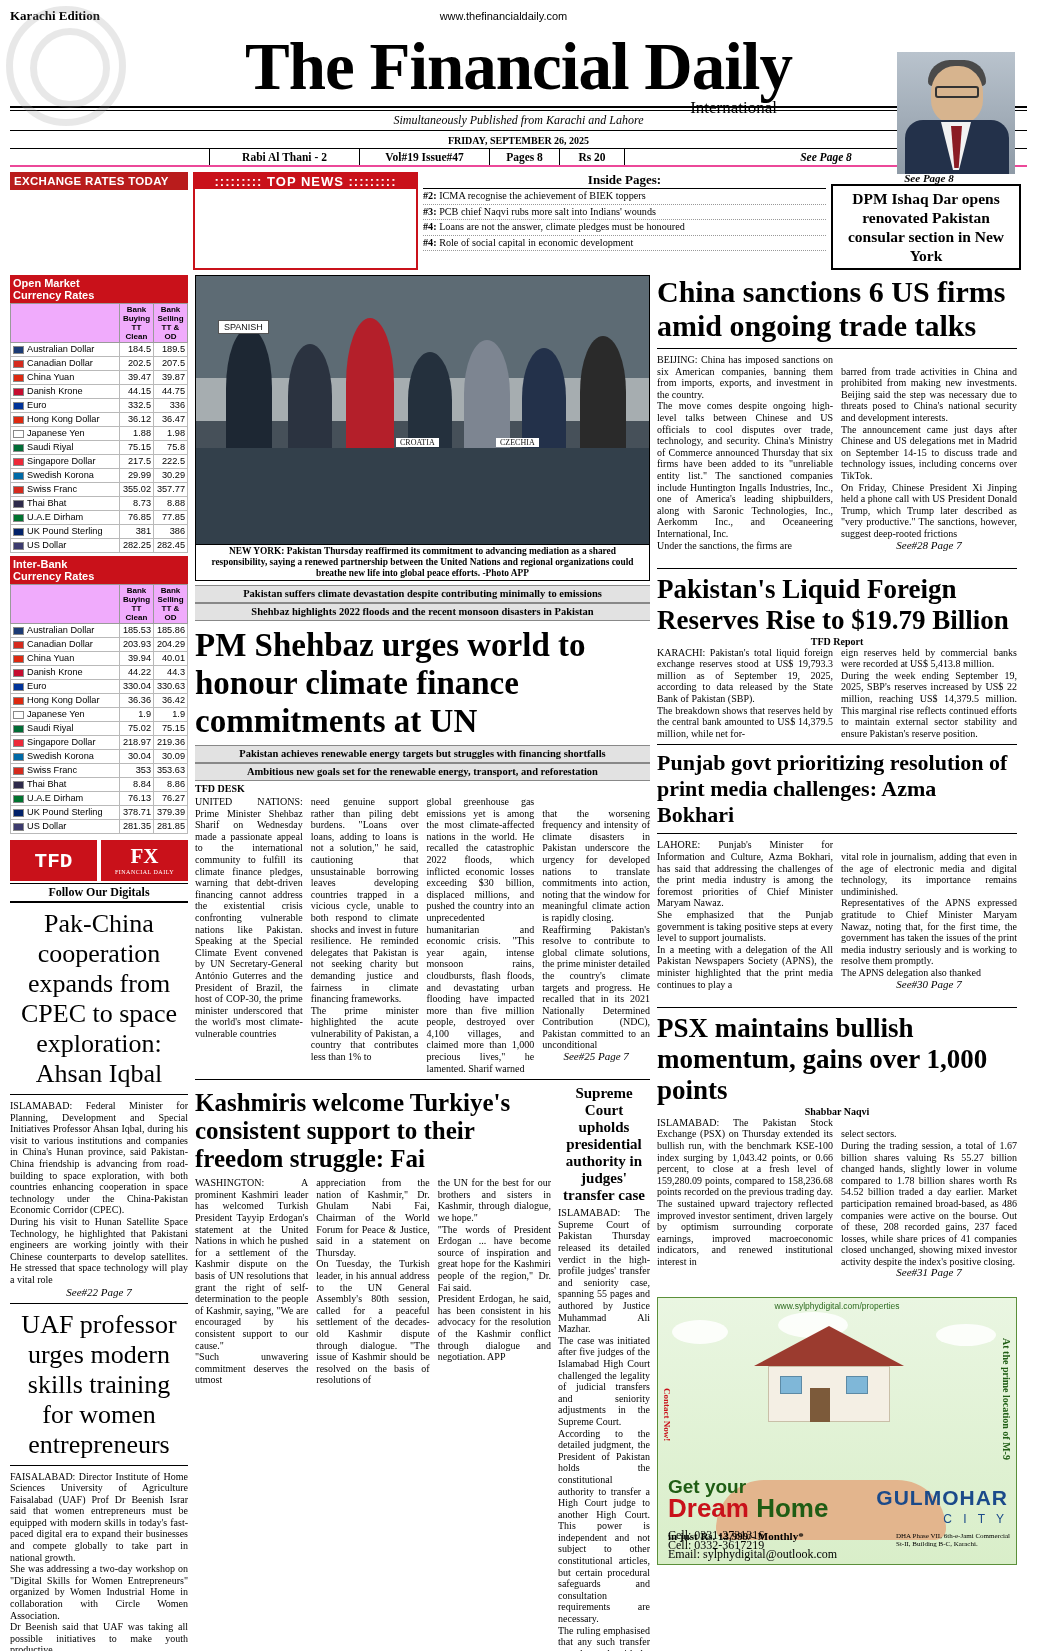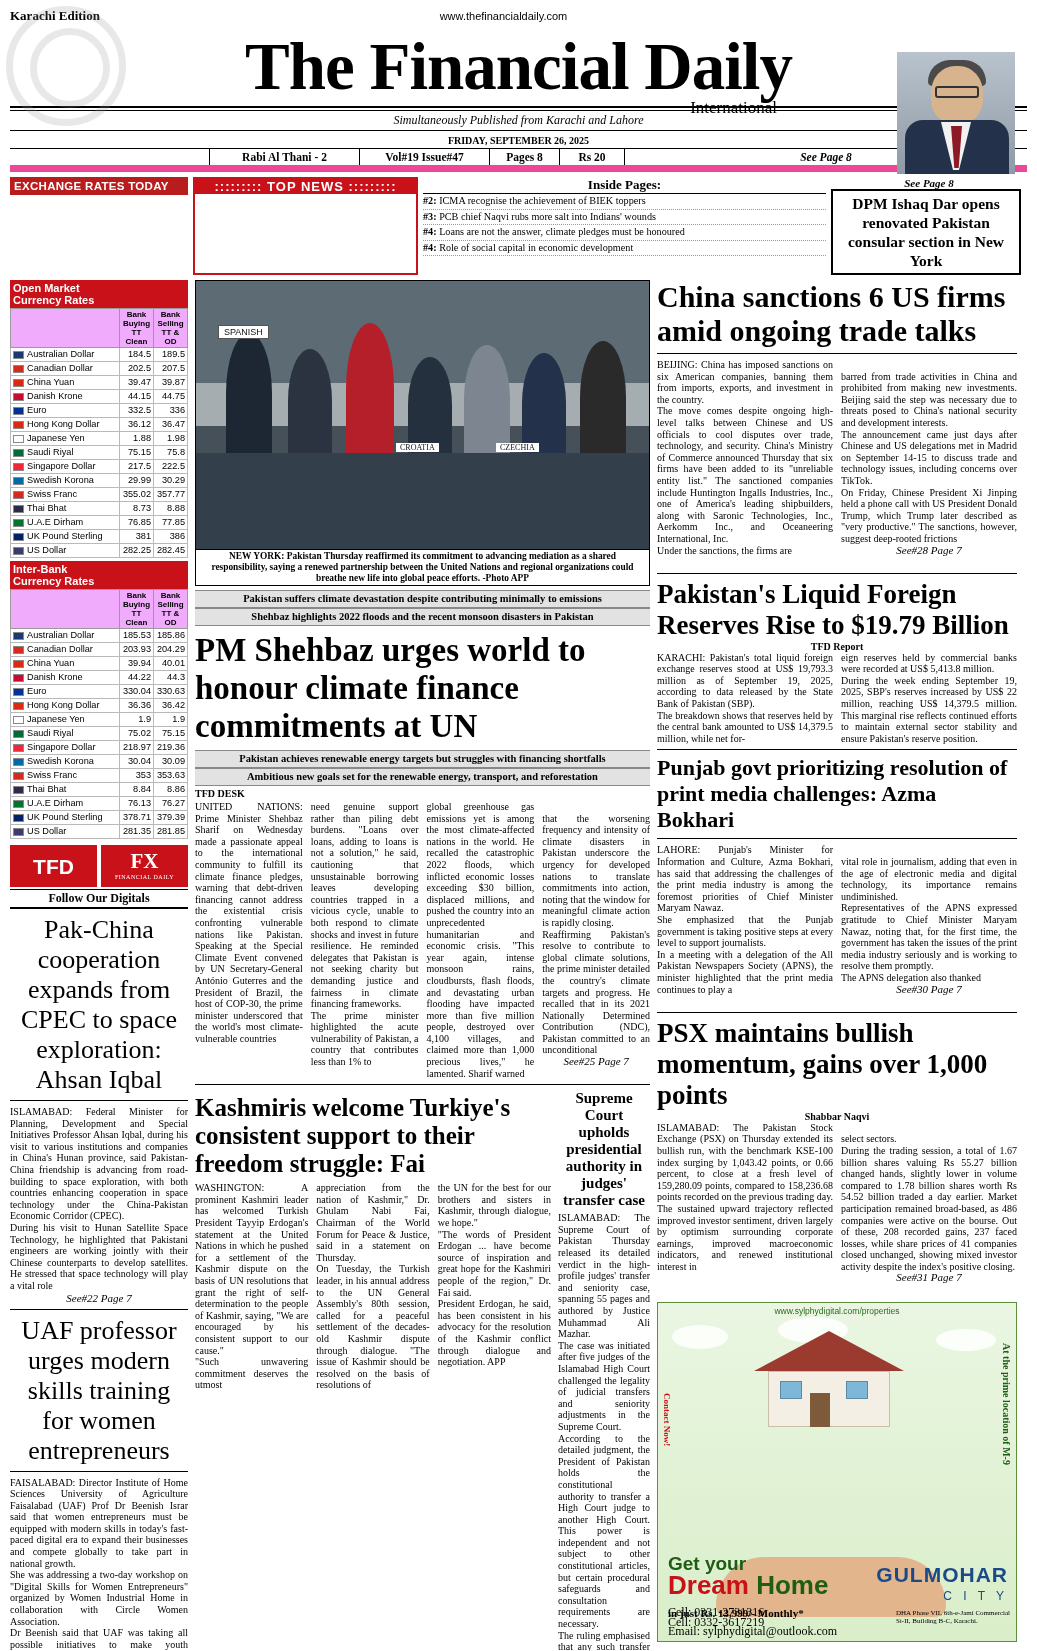--- a/index.html
+++ b/index.html
@@ -24,21 +24,21 @@
   .masthead .title {
     font-family:"Liberation Serif", serif;
     font-weight:bold; font-size:67px; line-height:76px; letter-spacing:-1px;
   }
   .masthead .intl { position:absolute; right:250px; top:70px; font-size:17px; }
   .rule-thick { border-top:2px solid #000; margin:2px 0 0 0; }
   .rule-thin { border-top:1px solid #000; margin:2px 0; }
   .simul { text-align:center; font-size:12px; font-style:italic; }
   .datebar { text-align:center; font-weight:bold; font-size:10px; padding:2px 0; }
 
-  .infobar { display:flex; align-items:stretch; border-top:1px solid #000; border-bottom:7px solid #ec4899; font-size:11.5px; }
+  .infobar { display:flex; align-items:stretch; border-top:1px solid #000; border-bottom:2px solid #ec4899; font-size:11.5px; }
   .infobar .cell { padding:2px 6px; border-right:1px solid #000; font-weight:bold; text-align:center; display:flex; align-items:center; justify-content:center; }
   .infobar .cell:last-child { border-right:none; }
 
   
   .portrait {
     position:absolute; right:12px; top:24px; width:118px; height:122px;
     background: linear-gradient(#b9c3cd, #8e9aa6);
     overflow:hidden;
   }
   .portrait .head { position:absolute; left:34px; top:14px; width:52px; height:58px; background:#d7b48e; border-radius:46% 46% 42% 42%; }
@@ -62,21 +62,21 @@
   .ex-head { background:#b91c1c; color:#fff; font-family:"Liberation Sans", sans-serif; font-weight:bold; font-size:11.5px; padding:3px 4px; letter-spacing:.3px;}
   .ex-title { background:#c9111a; color:#fff; font-weight:bold; font-size:11px; padding:2px 3px; font-family:"Liberation Sans", sans-serif; }
   table.ex { width:100%; border-collapse:collapse; font-size:9.2px; font-family:"Liberation Sans", sans-serif; }
   table.ex th { background:#f0abfc; border:1px solid #9a9a9a; font-size:8px; padding:1px; line-height:9px; }
   table.ex td { border:1px solid #b9b9b9; padding:1px 2px; line-height:11px; }
   table.ex td.name { text-align:left; }
   table.ex td.num { text-align:right; width:34px; }
   .flag { display:inline-block; width:11px; height:8px; margin-right:3px; vertical-align:middle; border:.5px solid #888; }
 
   .tfd-logos { display:flex; gap:4px; margin-top:6px; }
-  .logo-tfd { flex:1; background:#c9111a; color:#fff; text-align:center; font-weight:bold; font-size:21px; padding:10px 0 8px; font-family:Liberation Sans, sans-serif; }
+  .logo-tfd { flex:1; background:#c9111a; color:#fff; text-align:center; font-weight:bold; font-size:21px; padding:10px 0 8px; font-family:Liberation Mono, monospace; }
   .logo-fx { flex:1; background:#c9111a; color:#fff; text-align:center; font-weight:bold; font-size:21px; padding:4px 0 2px; font-family:"Liberation Serif", serif; }
   .logo-fx .sub { font-size:6px; font-weight:normal; letter-spacing:.5px; display:block; }
   .follow { text-align:center; font-weight:bold; font-size:12px; border-top:1px solid #000; border-bottom:2px solid #000; margin-top:2px; padding:1px 0; }
 
   .lead-head { font-size:26px; line-height:30px; text-align:center; font-weight:normal; margin:6px 0 4px; }
   .body-text { font-size:10px; line-height:11.6px; text-align:justify; }
   .seepage { text-align:center; font-weight:normal; font-size:11px; font-style:italic; }
   .hr-sm { border-top:1px solid #000; margin:5px 0; }
 
   
@@ -107,21 +107,21 @@
   .big-head { font-size:33px; line-height:38px; font-weight:bold; margin:5px 0; }
   .mid-head { font-size:25px; line-height:28px; font-weight:bold; margin:4px 0; }
   .byline { text-align:center; font-weight:bold; font-size:10px; }
 
   
   .r-head { font-size:30px; line-height:34px; font-weight:bold; }
   .r-head2 { font-size:27px; line-height:31px; font-weight:bold; }
   .r-head3 { font-size:22px; line-height:26px; font-weight:bold; }
 
   
-  .ad { position:relative; width:100%; height:340px; border:1px solid #5b8f3a; background:linear-gradient(#eaf6e2,#d9eec9); overflow:hidden; }
+  .ad { position:relative; width:100%; height:268px; border:1px solid #5b8f3a; background:linear-gradient(#eaf6e2,#d9eec9); overflow:hidden; }
   .ad .url { position:absolute; top:3px; left:50%; transform:translateX(-50%); font-size:8.5px; font-family:"Liberation Sans", sans-serif; color:#2c6b1f; }
   .ad .house { position:absolute; left:96px; top:28px; width:150px; height:96px; }
   .ad .roof { position:absolute; left:0; top:0; width:0; height:0; border-left:75px solid transparent; border-right:75px solid transparent; border-bottom:40px solid #9b3b2f; }
   .ad .walls { position:absolute; left:14px; top:40px; width:122px; height:56px; background:#f4efe4; border:1px solid #c9bfa8; }
   .ad .win { position:absolute; width:22px; height:18px; background:#7fb7d8; border:1px solid #5c8aa5; }
   .ad .door { position:absolute; left:56px; top:62px; width:20px; height:34px; background:#7c5a3a; }
   .ad .hand { position:absolute; left:58px; bottom:24px; width:230px; height:60px; background:#e3b58d; border-radius:60px 60px 14px 14px; }
   .ad .getyour { position:absolute; left:10px; bottom:66px; color:#1f5d14; font-weight:bold; font-size:19px; font-family:"Liberation Sans", sans-serif; }
   .ad .dream { position:absolute; left:10px; bottom:40px; color:#c9111a; font-weight:bold; font-size:26px; font-family:"Liberation Sans", sans-serif; }
   .ad .price { position:absolute; left:10px; bottom:22px; font-size:11px; font-weight:bold; }

